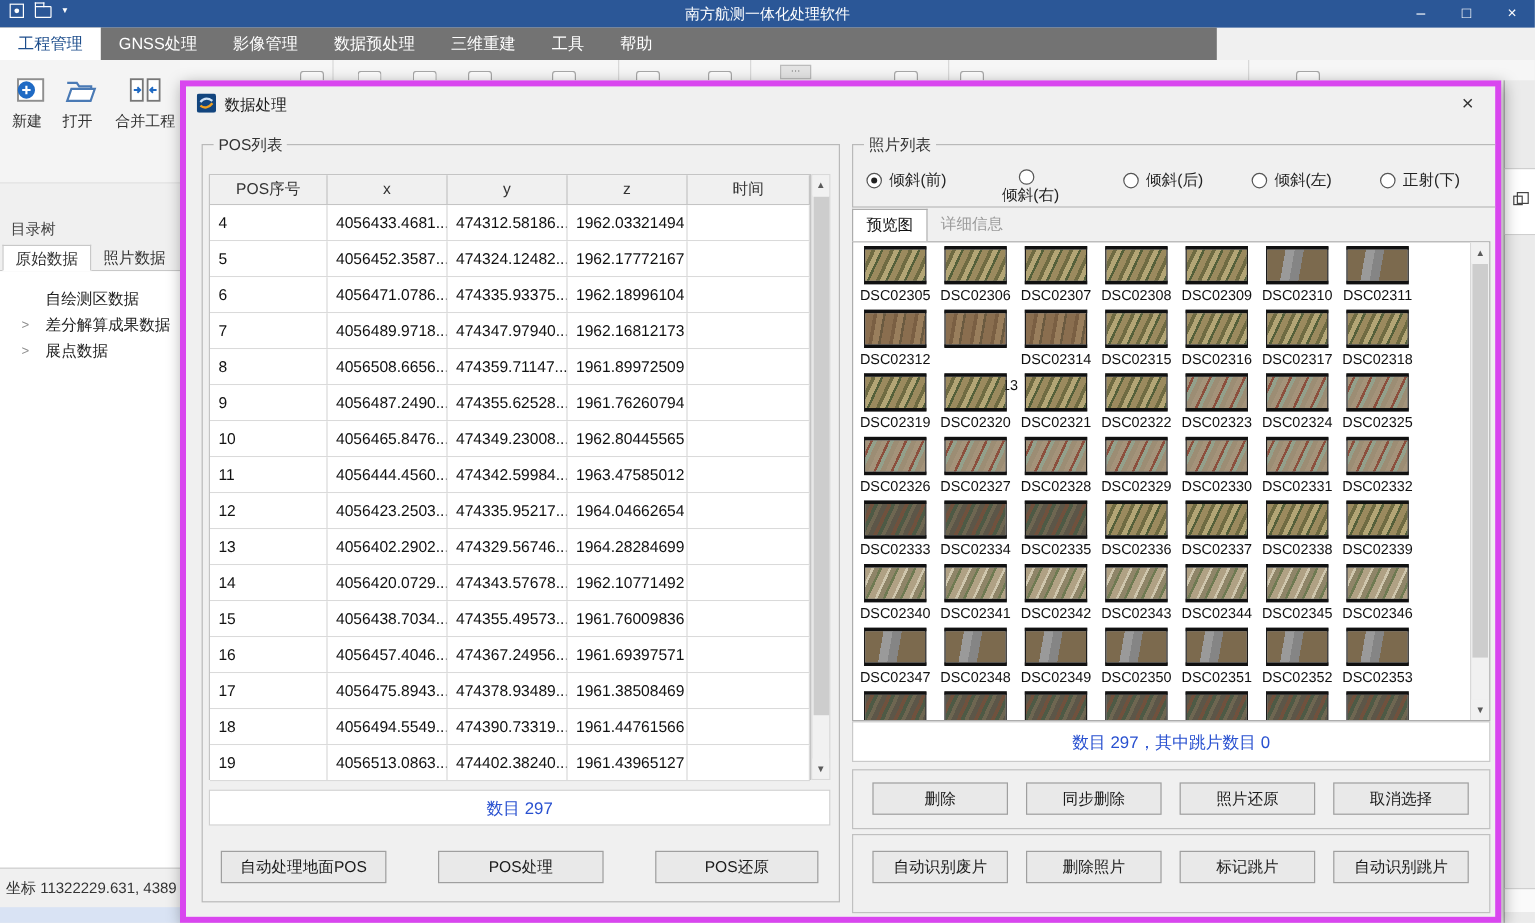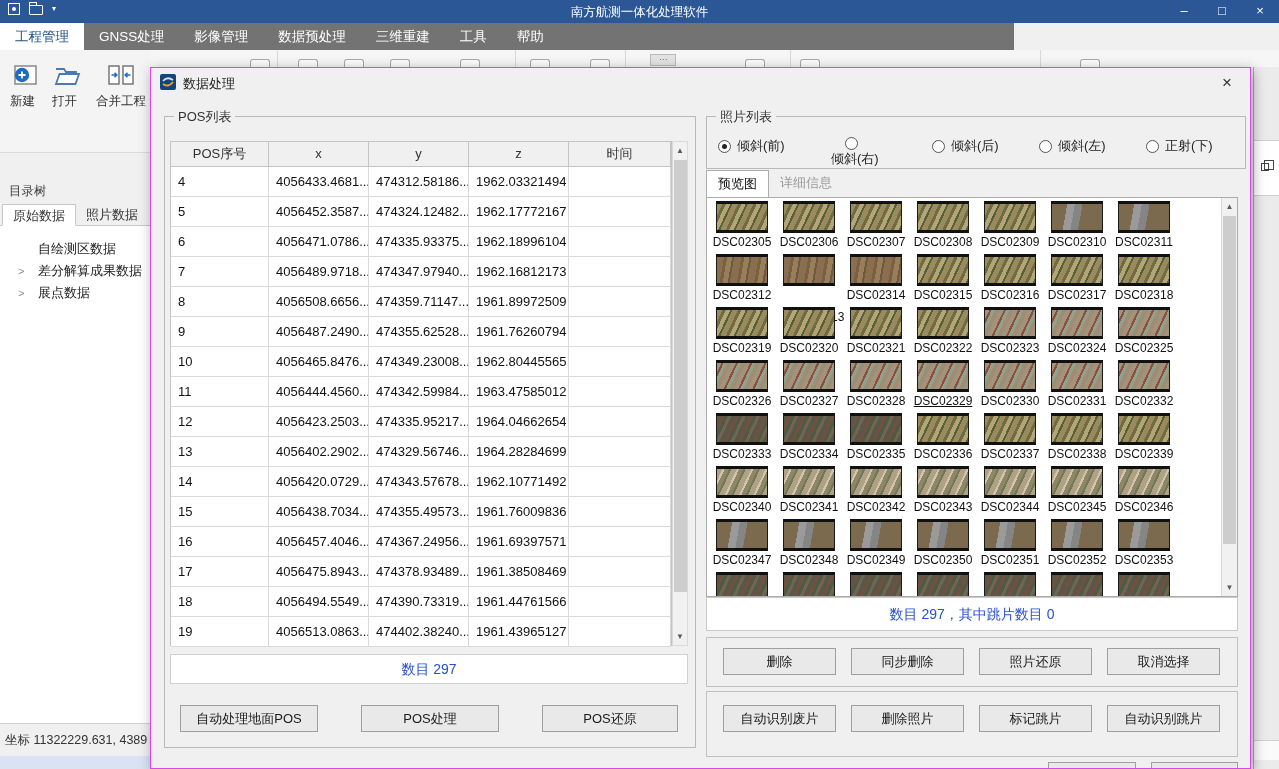--- a/index.html
+++ b/index.html
@@ -49,21 +49,21 @@
   .bottom-strip { position:absolute; left:0; top:756px; width:150px; height:13px; background:#d9e3f4; }
 
   
   .right-strip { position:absolute; left:1253px; top:67px; width:26px; height:702px; background:#ebebeb; border-left:1px solid #a8a8a8; }
   .rs-box { position:absolute; left:0; top:73px; width:26px; height:56px; background:#fff; border-top:1px solid #cfcfcf; border-bottom:1px solid #cfcfcf; }
   .rs-restore { position:absolute; left:7px; top:22px; width:8px; height:8px; border:1px solid #444; background:#fff; }
   .rs-restore::before { content:""; position:absolute; left:2px; top:-4px; width:8px; height:8px; border:1px solid #444; }
   .rs-white { position:absolute; left:0; top:673px; width:26px; height:20px; background:#fafafa; border-top:1px solid #cfcfcf; }
 
   
-  .dialog { position:absolute; left:150px; top:67px; width:1101px; height:702px; background:#f0f0f0; border:1px solid #d946ef; box-shadow:2px 3px 12px rgba(0,0,0,0.35); overflow:hidden; z-index:10; }
+  .dialog { position:absolute; left:150px; top:67px; width:1101px; height:702px; background:#f0f0f0; border:5px solid #d946ef; box-shadow:2px 3px 12px rgba(0,0,0,0.35); overflow:hidden; z-index:10; }
   .dlg-header { position:absolute; left:0; top:0; width:100%; height:28px; }
   .dlg-icon { position:absolute; left:9px; top:6px; width:16px; height:16px; }
   .dlg-title { position:absolute; left:32px; top:7px; font-size:13px; color:#1a1a1a; }
   .dlg-close { position:absolute; right:12px; top:4px; width:22px; height:22px; font-size:17px; color:#333; text-align:center; line-height:21px; }
 
   .groupbox { position:absolute; border:1px solid #b9b9b9; }
   .gb-legend { position:absolute; top:-9px; left:9px; background:#f0f0f0; padding:0 4px; font-size:13px; color:#333; }
 
   
   .group-pos { left:13px; top:48px; width:532px; height:632px; }
@@ -444,21 +444,21 @@
         <div class="ph-label" style="left: 337px; top: 143px;">DSC02324</div>
         <div class="thumb tr-urban" style="left: 411px; top: 109px;"></div>
         <div class="ph-label" style="left: 404px; top: 143px;">DSC02325</div>
         <div class="thumb tr-urban" style="left: 9px; top: 162px;"></div>
         <div class="ph-label" style="left: 2px; top: 196px;">DSC02326</div>
         <div class="thumb tr-urban" style="left: 76px; top: 162px;"></div>
         <div class="ph-label" style="left: 69px; top: 196px;">DSC02327</div>
         <div class="thumb tr-urban" style="left: 143px; top: 162px;"></div>
         <div class="ph-label" style="left: 136px; top: 196px;">DSC02328</div>
         <div class="thumb tr-urban" style="left: 210px; top: 162px;"></div>
-        <div class="ph-label" style="left: 203px; top: 196px; text-decoration: underline;">DSC02329</div>
+        <div class="ph-label" style="left: 203px; top: 196px;">DSC02329</div>
         <div class="thumb tr-urban" style="left: 277px; top: 162px;"></div>
         <div class="ph-label" style="left: 270px; top: 196px;">DSC02330</div>
         <div class="thumb tr-urban" style="left: 344px; top: 162px;"></div>
         <div class="ph-label" style="left: 337px; top: 196px;">DSC02331</div>
         <div class="thumb tr-urban" style="left: 411px; top: 162px;"></div>
         <div class="ph-label" style="left: 404px; top: 196px;">DSC02332</div>
         <div class="thumb tr-dark" style="left: 9px; top: 215px;"></div>
         <div class="ph-label" style="left: 2px; top: 249px;">DSC02333</div>
         <div class="thumb tr-dark" style="left: 76px; top: 215px;"></div>
         <div class="ph-label" style="left: 69px; top: 249px;">DSC02334</div>

